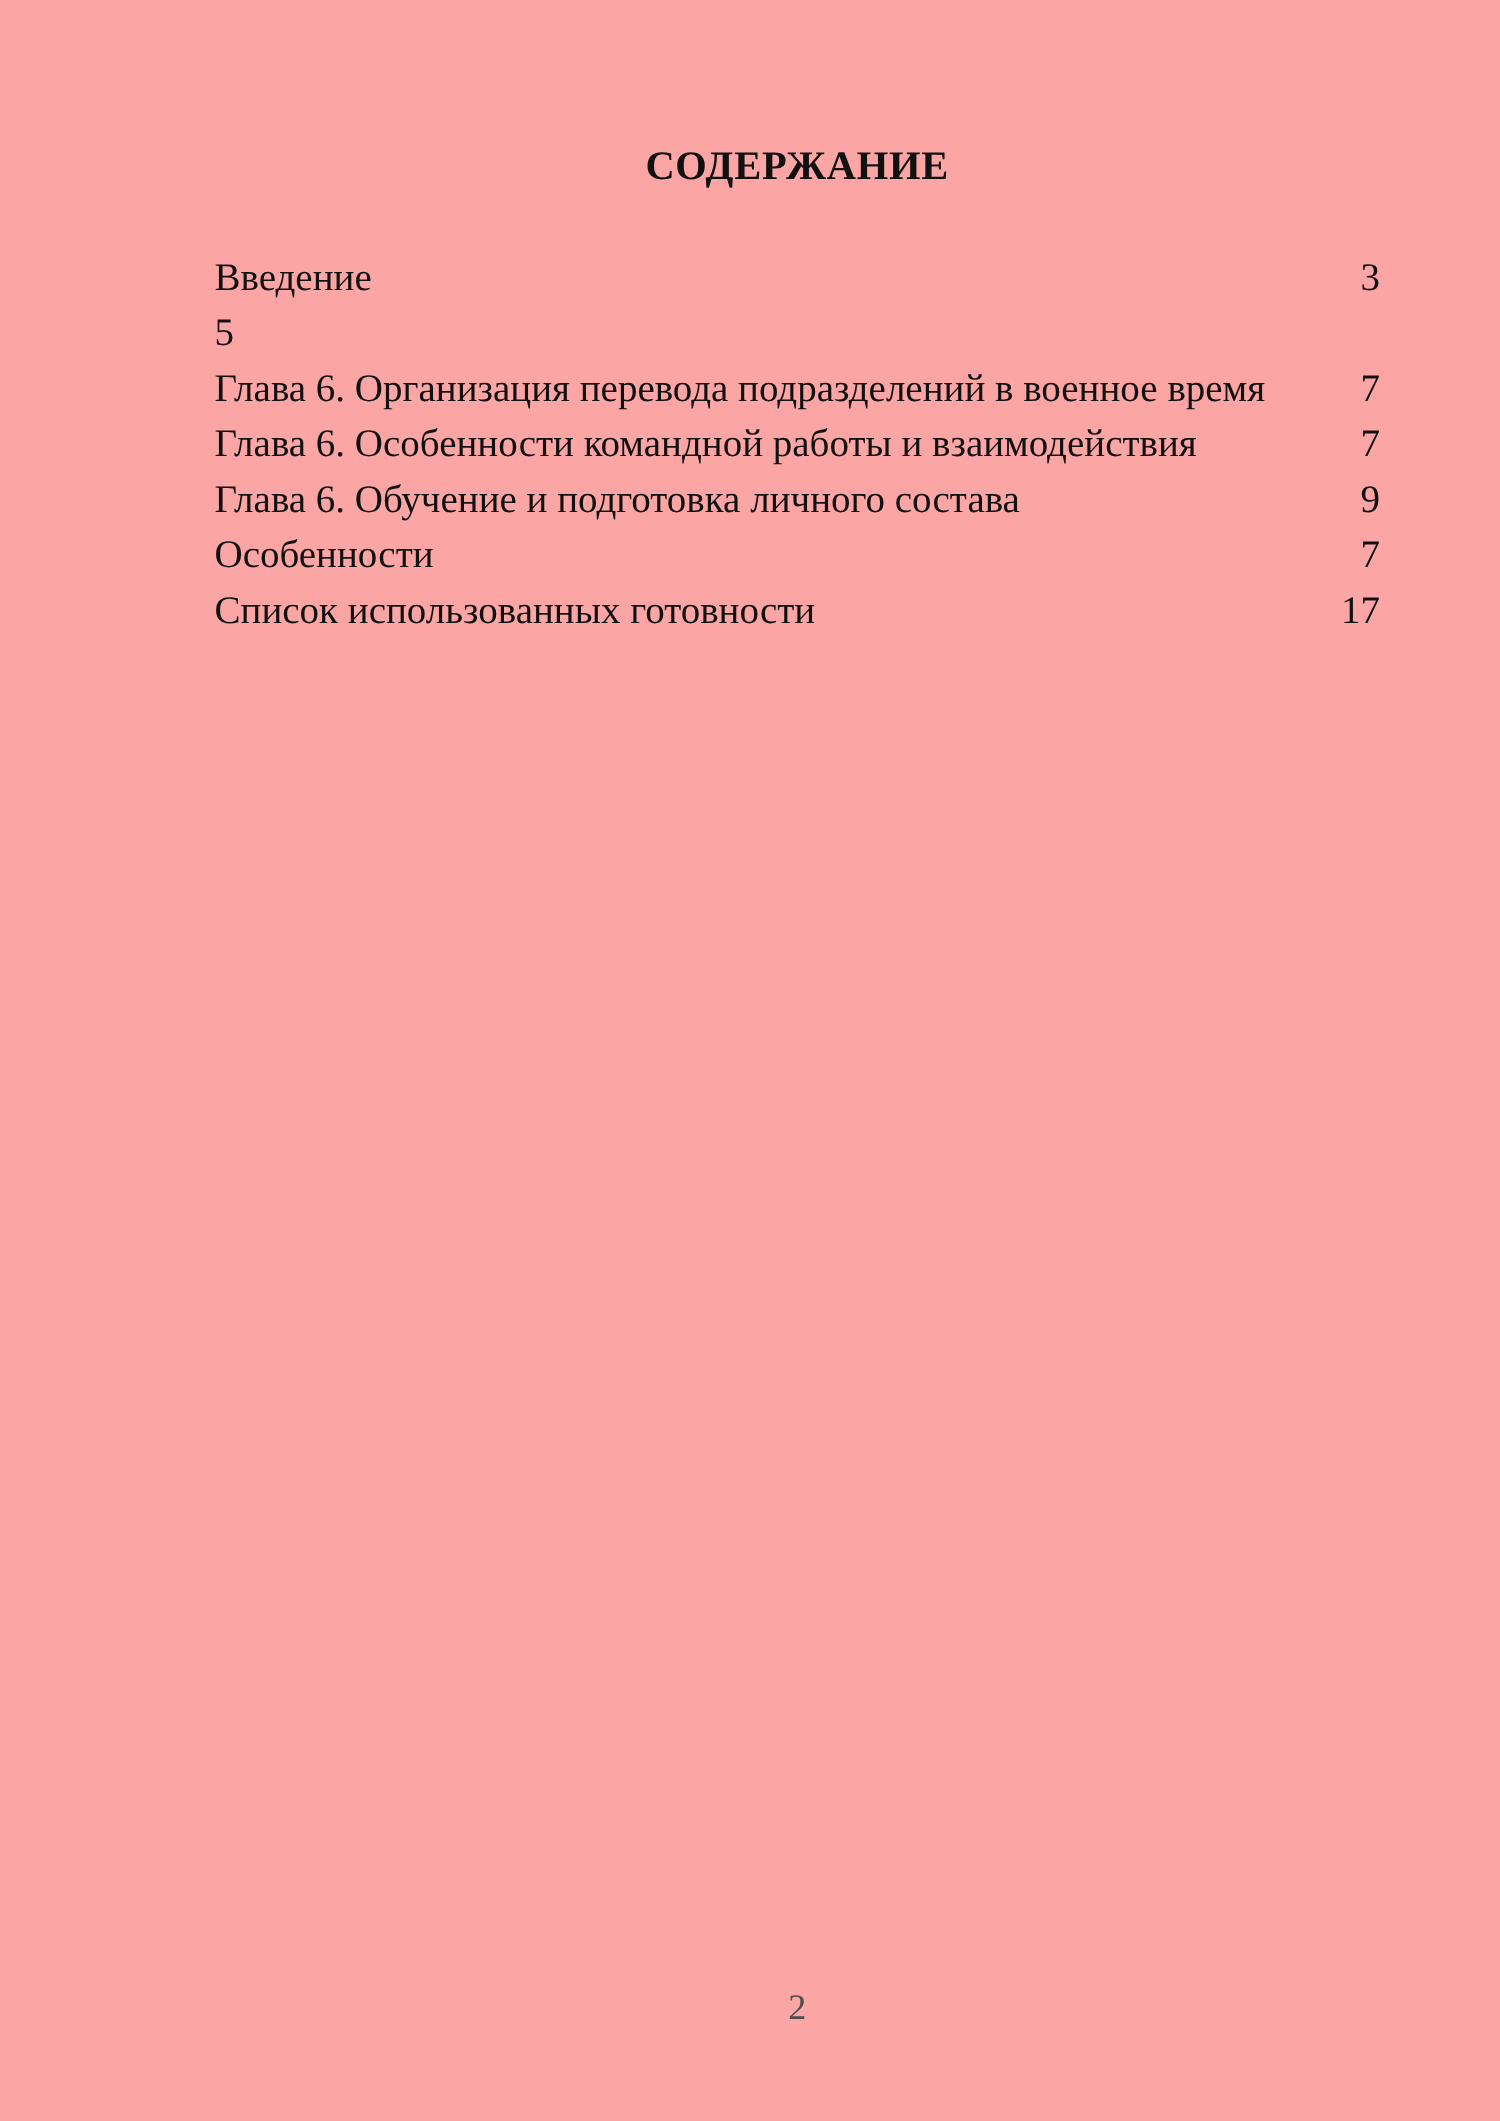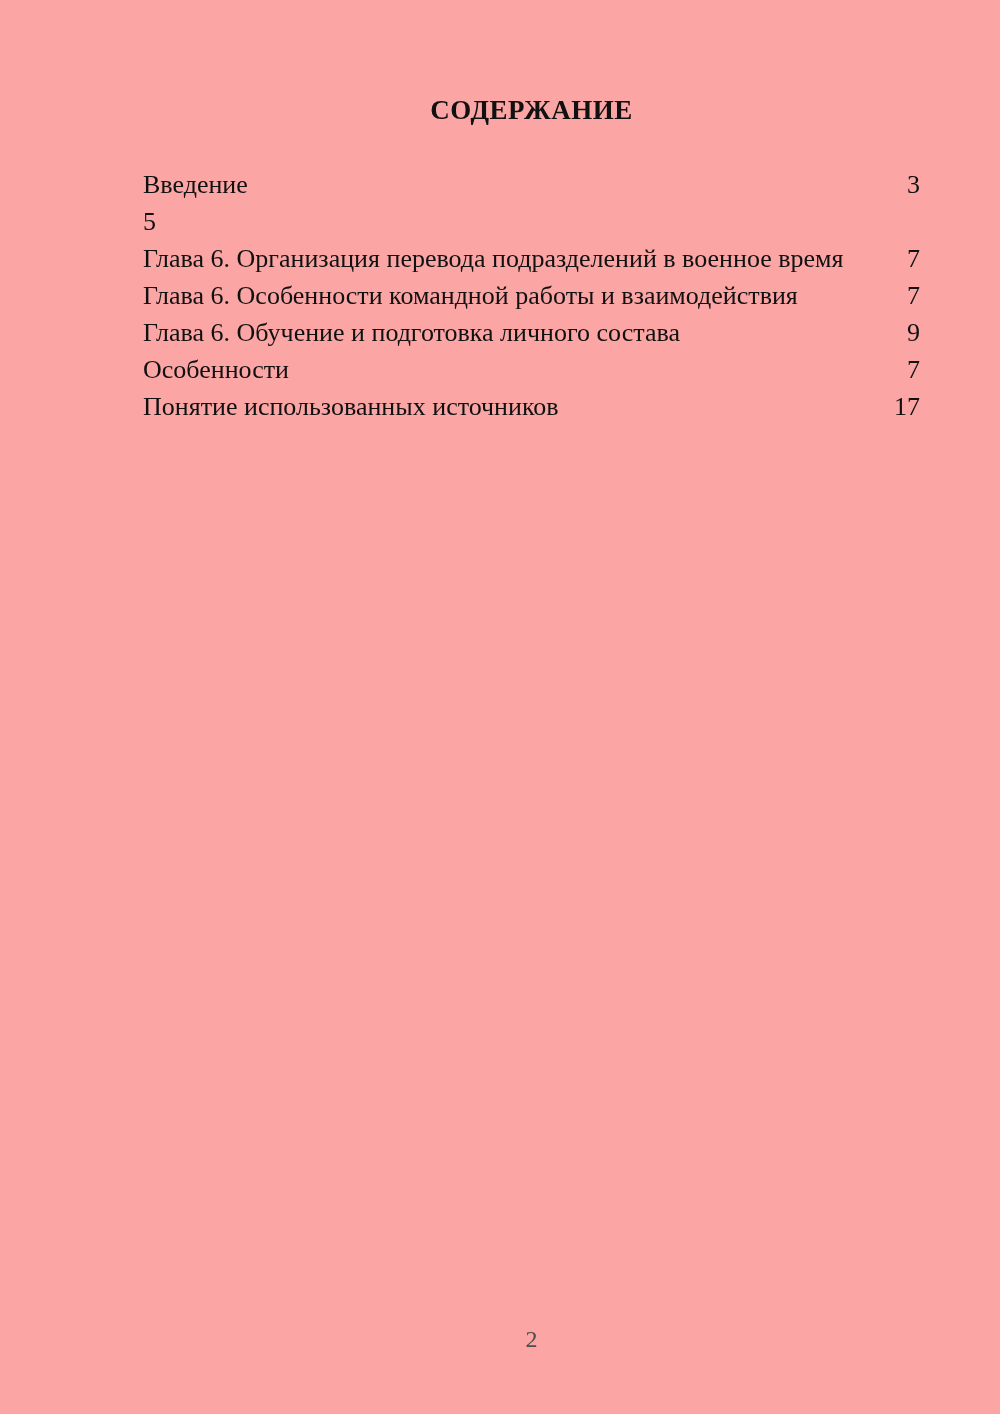--- a/index.html
+++ b/index.html
@@ -91,19 +91,19 @@
     <span class="toc-label">Глава 6. Обучение и подготовка личного состава</span>
     <span class="toc-page">9</span>
   </div>
 
   <div class="toc-row">
     <span class="toc-label">Особенности</span>
     <span class="toc-page">7</span>
   </div>
 
   <div class="toc-row">
-    <span class="toc-label">Понятие использованных источников</span>
+    <span class="toc-label">Список использованных готовности</span>
     <span class="toc-page">17</span>
   </div>
 </div>
   </div>
   <div class="page-number">2</div>
 </div>
 
 </body></html>

